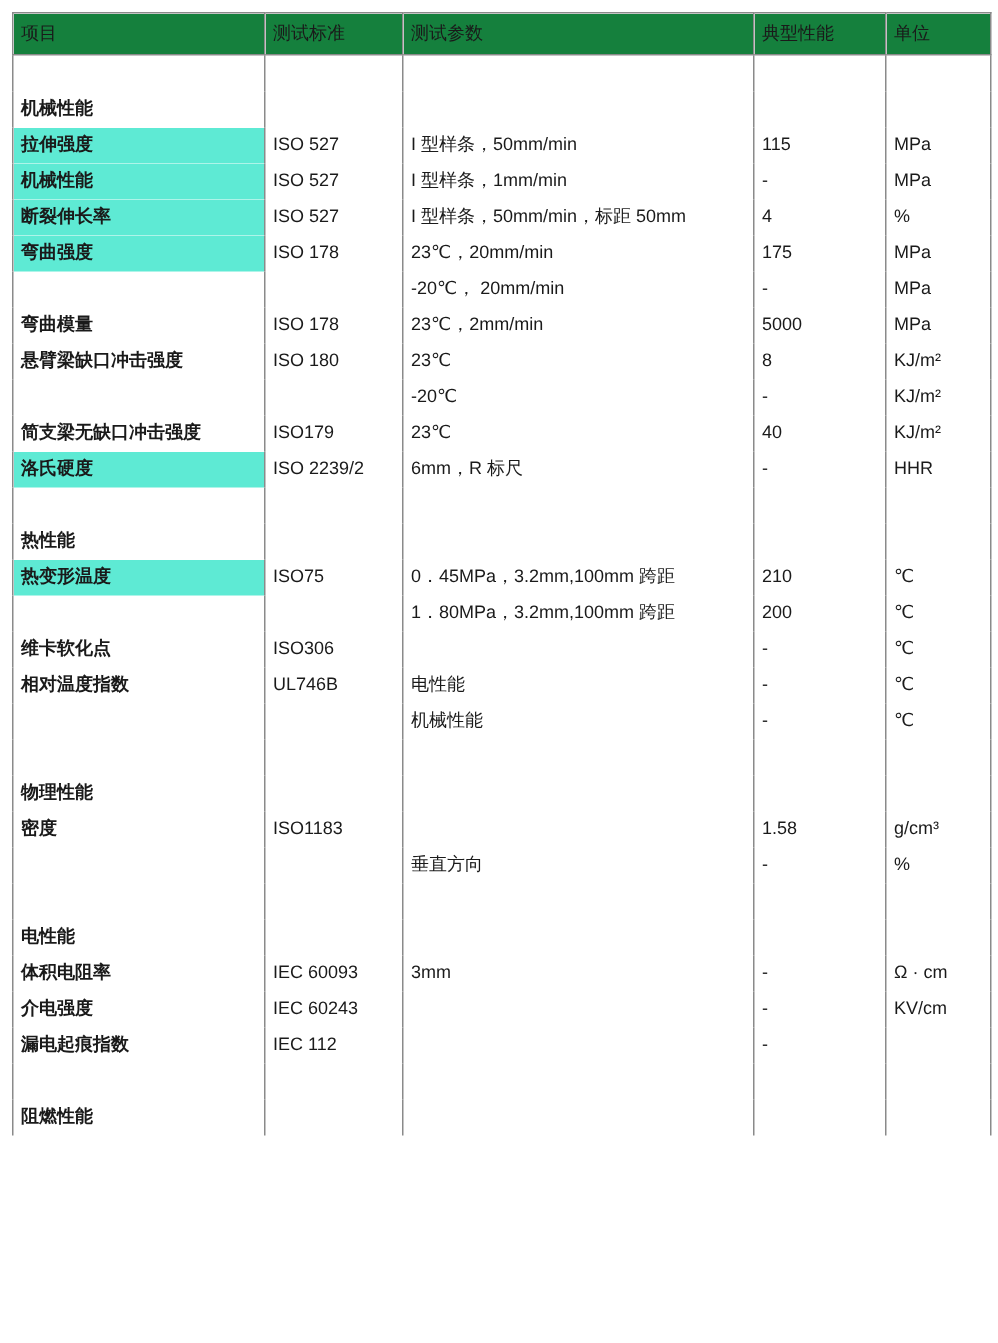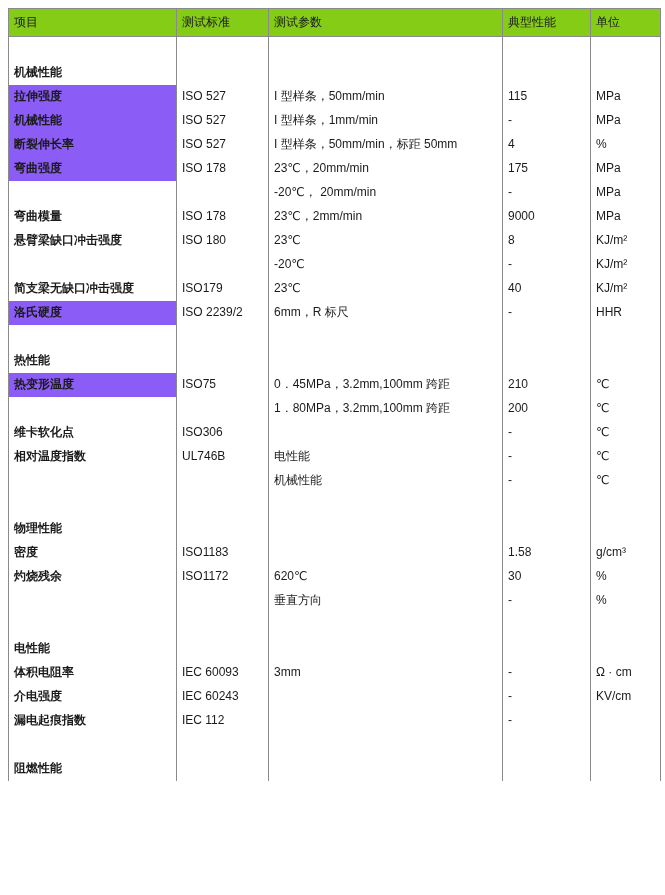--- a/index.html
+++ b/index.html
@@ -47,24 +47,24 @@
     overflow: hidden;
   }
   
   table.spec tr.row td {
     border-top: none;
     border-bottom: none;
   }
   table.spec tr.head td {
     border-top: 1px solid #8a8a8a;
     border-bottom: 1px solid #8a8a8a;
-    background: #84cc16;
+    background: #15803d;
     height: 22px;
   }
-  td.shade { background: #8b5cf6; margin-left: 32px; }
+  td.shade { background: #5eead4; margin-left: 32px; }
   td.plain { background: #ffffff; }
   td.item { font-weight: bold; }
   td.sect {
     font-weight: bold;
     background: #ffffff;
     font-size: 13px;
   }
   td.head-cell { font-weight: normal; font-size: 13px; }
   .spacer td { height: 13px; }
 </style>
@@ -134,21 +134,21 @@
           <td class="item plain"></td>
           <td class="plain"></td>
           <td class="plain">-20℃， 20mm/min</td>
           <td class="plain">-</td>
           <td class="plain">MPa</td>
         </tr>
         <tr class="row">
           <td class="item plain">弯曲模量</td>
           <td class="plain">ISO 178</td>
           <td class="plain">23℃，2mm/min</td>
-          <td class="plain">9000</td>
+          <td class="plain">5000</td>
           <td class="plain">MPa</td>
         </tr>
         <tr class="row">
           <td class="item plain">悬臂梁缺口冲击强度</td>
           <td class="plain">ISO 180</td>
           <td class="plain">23℃</td>
           <td class="plain">8</td>
           <td class="plain">KJ/m²</td>
         </tr>
         <tr class="row">
@@ -236,27 +236,20 @@
           <td class="plain"></td>
         </tr>
         <tr class="row">
           <td class="item plain">密度</td>
           <td class="plain">ISO1183</td>
           <td class="plain"></td>
           <td class="plain">1.58</td>
           <td class="plain">g/cm³</td>
         </tr>
         <tr class="row">
-          <td class="item plain">灼烧残余</td>
-          <td class="plain">ISO1172</td>
-          <td class="plain">620℃</td>
-          <td class="plain">30</td>
-          <td class="plain">%</td>
-        </tr>
-        <tr class="row">
           <td class="item plain"></td>
           <td class="plain"></td>
           <td class="plain">垂直方向</td>
           <td class="plain">-</td>
           <td class="plain">%</td>
         </tr>
         <tr class="row spacer">
           <td class="plain"></td>
           <td class="plain"></td>
           <td class="plain"></td>

